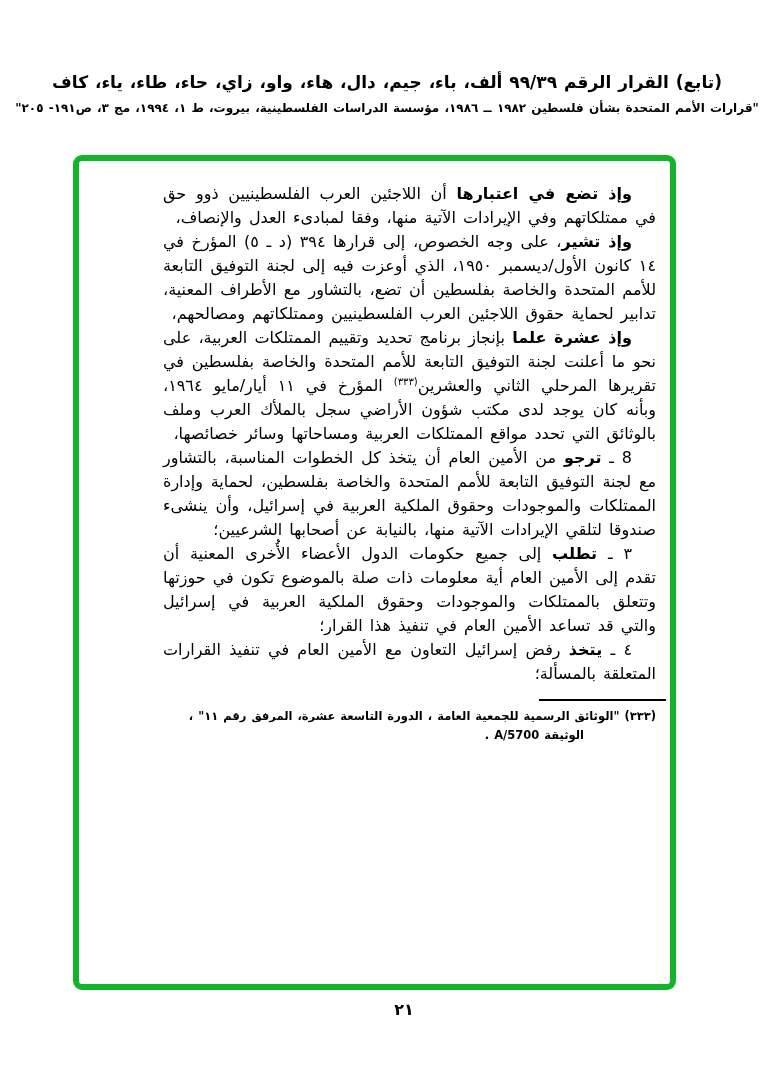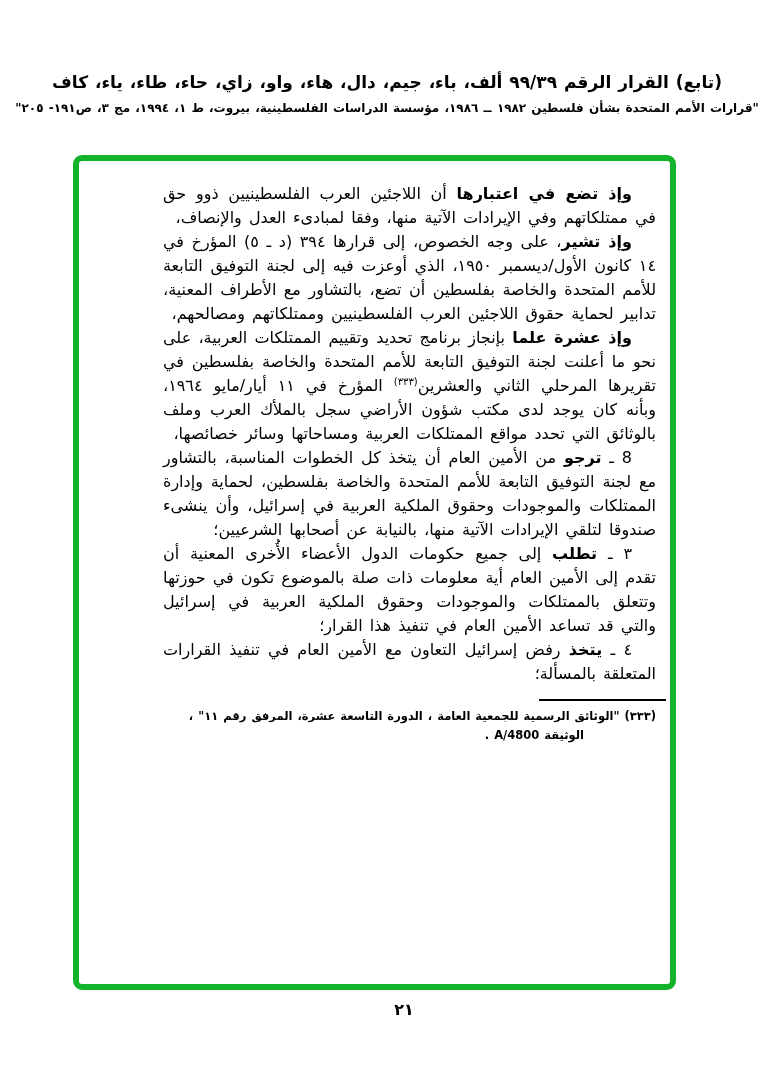--- a/index.html
+++ b/index.html
@@ -102,20 +102,20 @@
 
 
     <p><span>٣ ـ </span><b>تطلب</b><span> إلى جميع حكومات الدول الأعضاء الأُخرى المعنية أن تقدم إلى الأمين العام أية معلومات ذات صلة بالموضوع تكون في حوزتها وتتعلق بالممتلكات والموجودات وحقوق الملكية العربية في إسرائيل والتي قد تساعد الأمين العام في تنفيذ هذا القرار؛</span></p>
 
     <p><span>٤ ـ </span><b>يتخذ</b><span> رفض إسرائيل التعاون مع الأمين العام في تنفيذ القرارات المتعلقة بالمسألة؛</span></p>
 
 
     <div class="footnote">
       <div class="footnote-rule"></div>
       <div class="footnote-line1">(٣٣٣) "الوثائق الرسمية للجمعية العامة ، الدورة التاسعة عشرة، المرفق رقم ١١" ،</div>
-      <div class="footnote-line2">الوثيقة A/4800 .</div>
+      <div class="footnote-line2">الوثيقة A/5700 .</div>
     </div>
 
   </div>
 
   <div class="page-number">٢١</div>
 
 </div>
 
 </body></html>

